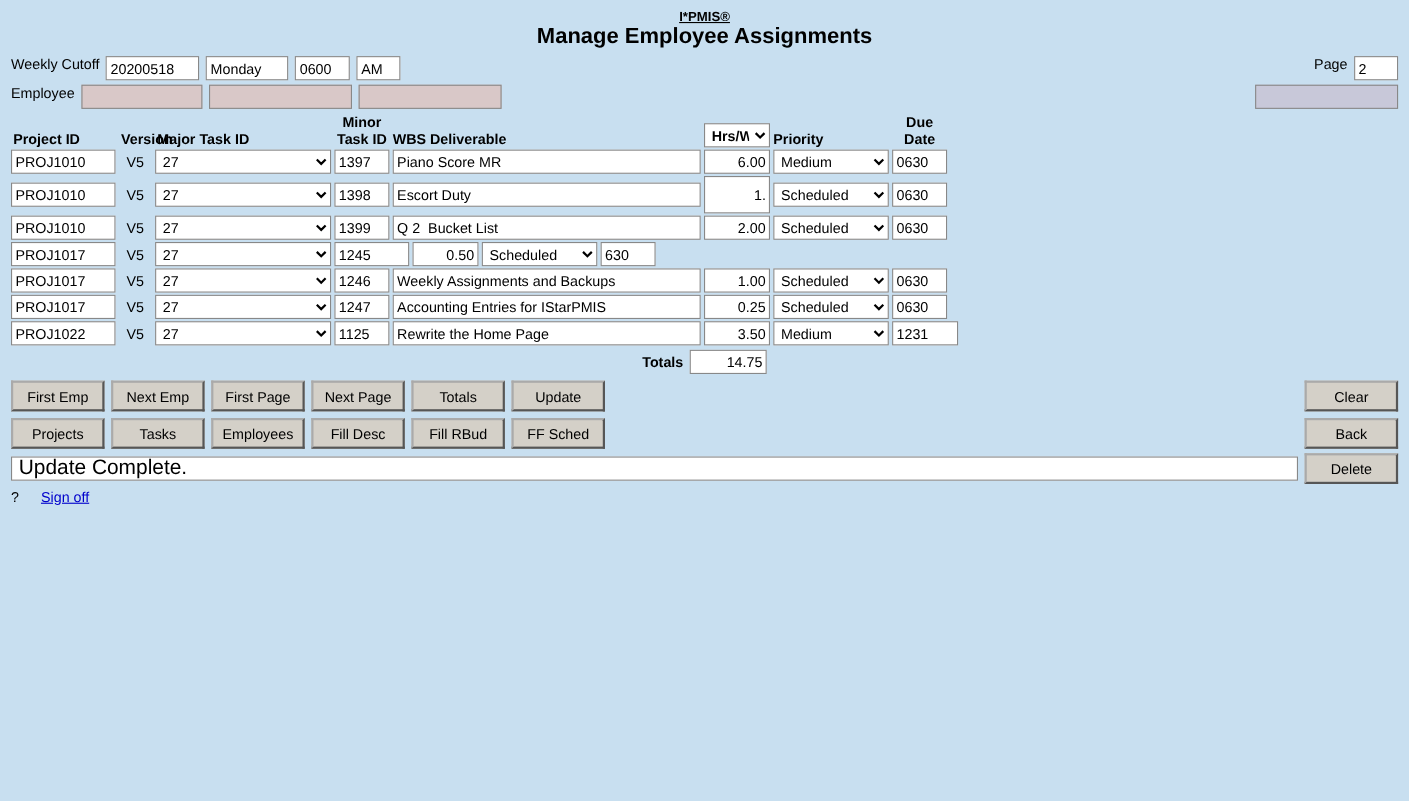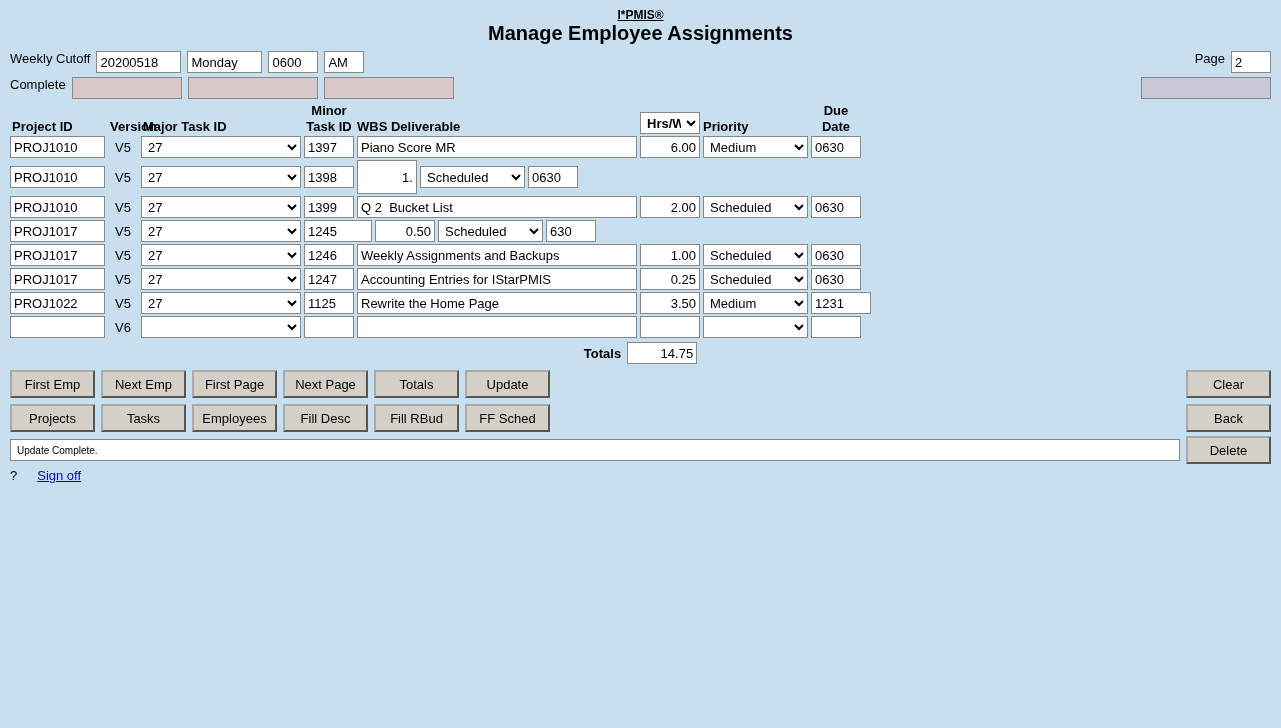--- a/index.html
+++ b/index.html
@@ -140,21 +140,21 @@
       font-size: 13px;
       padding: 2px 8px;
       cursor: pointer;
       min-width: 85px;
       height: 28px;
     }
     .status-bar {
       background: #fff;
       border: 1px solid #888;
       padding: 2px 6px;
-      font-size: 10px;
+      font-size: 19px;
       height: 22px;
       display: flex;
       align-items: center;
       flex: 1;
     }
     .bottom-links {
       display: flex;
       align-items: center;
       gap: 20px;
       margin-top: 4px;
@@ -189,21 +189,21 @@
     <input type="text" class="col-proj" style="width: 85px;" value="20200518">
     <input type="text" style="width: 75px;" value="Monday">
     <input type="text" style="width: 50px;" value="0600">
     <input type="text" style="width: 40px;" value="AM">
     <div class="spacer"></div>
     <span class="label">Page</span>
     <input type="text" style="width: 40px;" value="2">
   </div>
 
   <div class="form-row">
-    <span class="label">Complete</span>
+    <span class="label">Employee</span>
     <input type="text" style="width: 110px;" class="input-blurred">
     <input type="text" style="width: 130px;" class="input-blurred">
     <input type="text" style="width: 130px;" class="input-blurred">
     <div class="spacer"></div>
     <input type="text" style="width: 130px;" class="input-blurred2">
   </div>
 
   <div class="columns-header">
     <div class="col-header col-header-proj">Project ID</div>
     <div class="col-header col-header-ver" style="margin-left:3px;">Version</div>
@@ -232,20 +232,21 @@
         <input type="text" value="Piano Score MR" style="width: 280px; height: 22px;">
         <input type="text" value="6.00" style="width: 60px; height: 22px; text-align: right;">
         <select style="width: 105px; height: 22px;"><option value="Medium">Medium</option><option value="Scheduled">Scheduled</option><option value="High">High</option><option value="Low">Low</option></select>
         <input type="text" value="0630" style="width: 50px; height: 22px;">
       </div>
       <div class="table-row-data">
         <input type="text" class="col-proj cell-input" value="PROJ1010" style="width: 95px;">
         <span style="width: 30px; display: inline-block; text-align: center;">V5</span>
         <select style="width: 160px; height: 22px;"><option value="27">27</option></select>
         <input type="text" value="1398" style="width: 50px; height: 22px;">
+        <input type="text" value="Escort Duty" style="width: 280px; height: 22px;">
         <input type="text" value="1.50" style="width: 60px; height: 34px; text-align: right; padding-left: 44px;">
         <select style="width: 105px; height: 22px;"><option value="Medium">Medium</option><option value="Scheduled" selected="">Scheduled</option><option value="High">High</option><option value="Low">Low</option></select>
         <input type="text" value="0630" style="width: 50px; height: 22px;">
       </div>
       <div class="table-row-data">
         <input type="text" class="col-proj cell-input" value="PROJ1010" style="width: 95px;">
         <span style="width: 30px; display: inline-block; text-align: center;">V5</span>
         <select style="width: 160px; height: 22px;"><option value="27">27</option></select>
         <input type="text" value="1399" style="width: 50px; height: 22px;">
         <input type="text" value="Q 2  Bucket List" style="width: 280px; height: 22px;">
@@ -284,30 +285,20 @@
       </div>
       <div class="table-row-data">
         <input type="text" class="col-proj cell-input" value="PROJ1022" style="width: 95px;">
         <span style="width: 30px; display: inline-block; text-align: center;">V5</span>
         <select style="width: 160px; height: 22px;"><option value="27">27</option></select>
         <input type="text" value="1125" style="width: 50px; height: 22px;">
         <input type="text" value="Rewrite the Home Page" style="width: 280px; height: 22px;">
         <input type="text" value="3.50" style="width: 60px; height: 22px; text-align: right;">
         <select style="width: 105px; height: 22px;"><option value="Medium">Medium</option><option value="Scheduled">Scheduled</option><option value="High">High</option><option value="Low">Low</option></select>
         <input type="text" value="1231" style="width: 60px; height: 22px;">
-      </div>
-      <div class="table-row-data">
-        <input type="text" class="col-proj cell-input" style="width: 95px;">
-        <span style="width: 30px; display: inline-block; text-align: center;">V6</span>
-        <select style="width: 160px; height: 22px;"><option value=""></option></select>
-        <input type="text" style="width: 50px; height: 22px;">
-        <input type="text" style="width: 280px; height: 22px;">
-        <input type="text" style="width: 60px; height: 22px; text-align: right;">
-        <select style="width: 105px; height: 22px;"><option value=""></option><option value="Medium">Medium</option><option value="Scheduled">Scheduled</option><option value="High">High</option><option value="Low">Low</option></select>
-        <input type="text" style="width: 50px; height: 22px;">
       </div>
     </div>
 
   <div class="totals-row">
     <span class="totals-label">Totals</span>
     <input type="text" style="width: 70px; text-align: right;" value="14.75">
   </div>
 
 
   <div class="buttons-row1">

